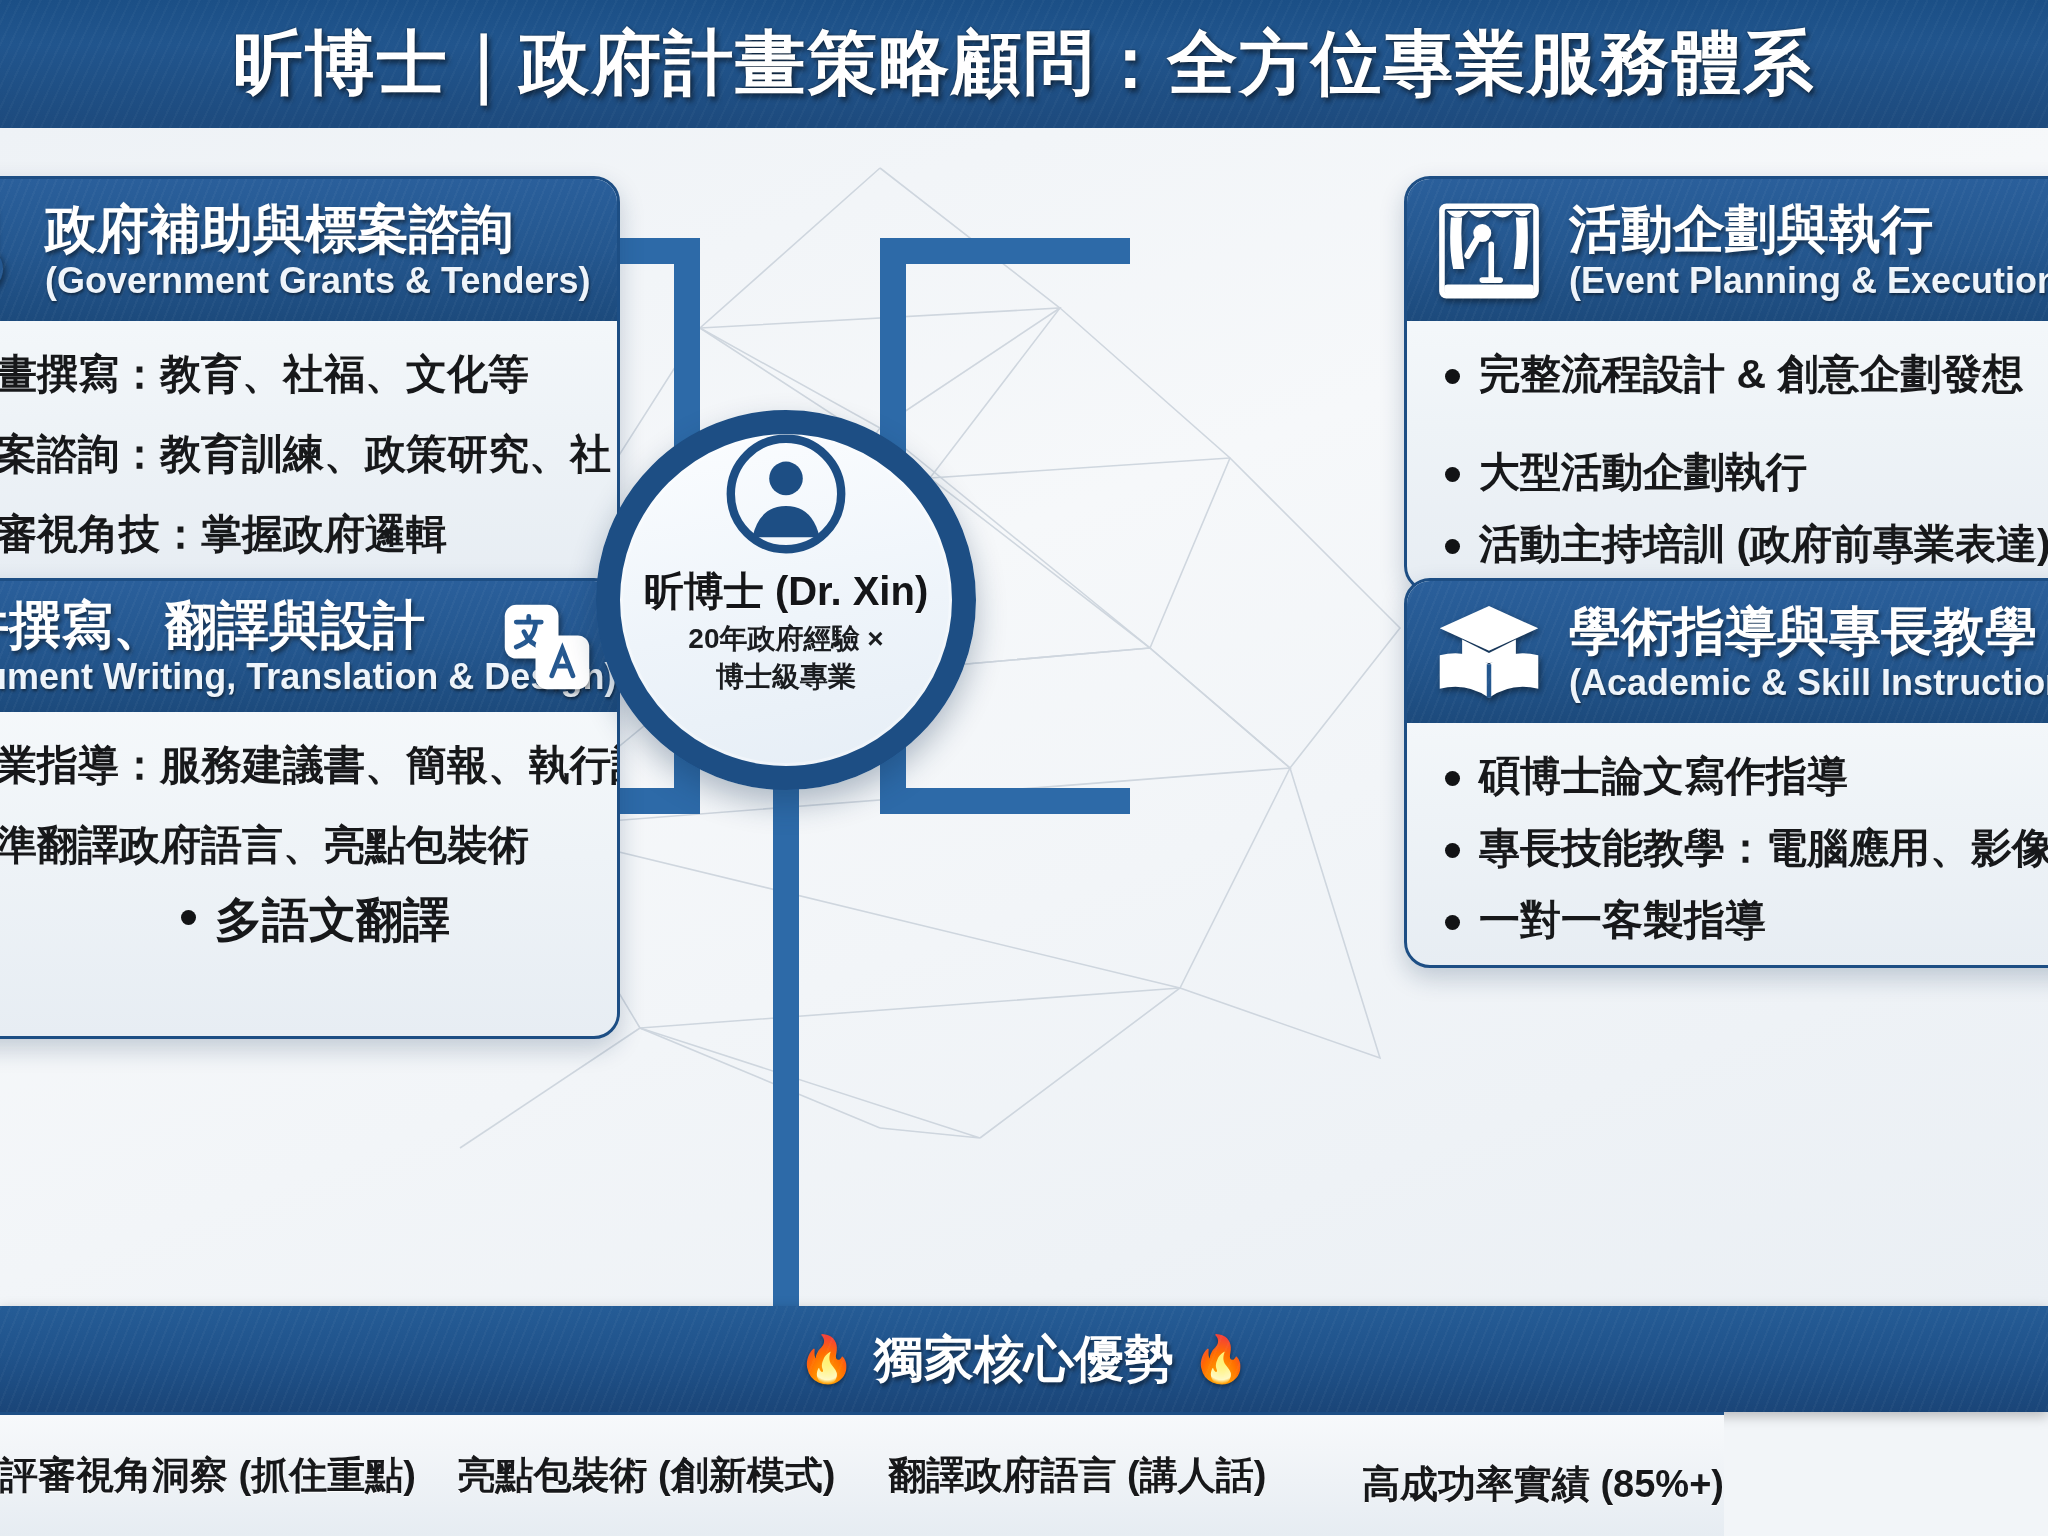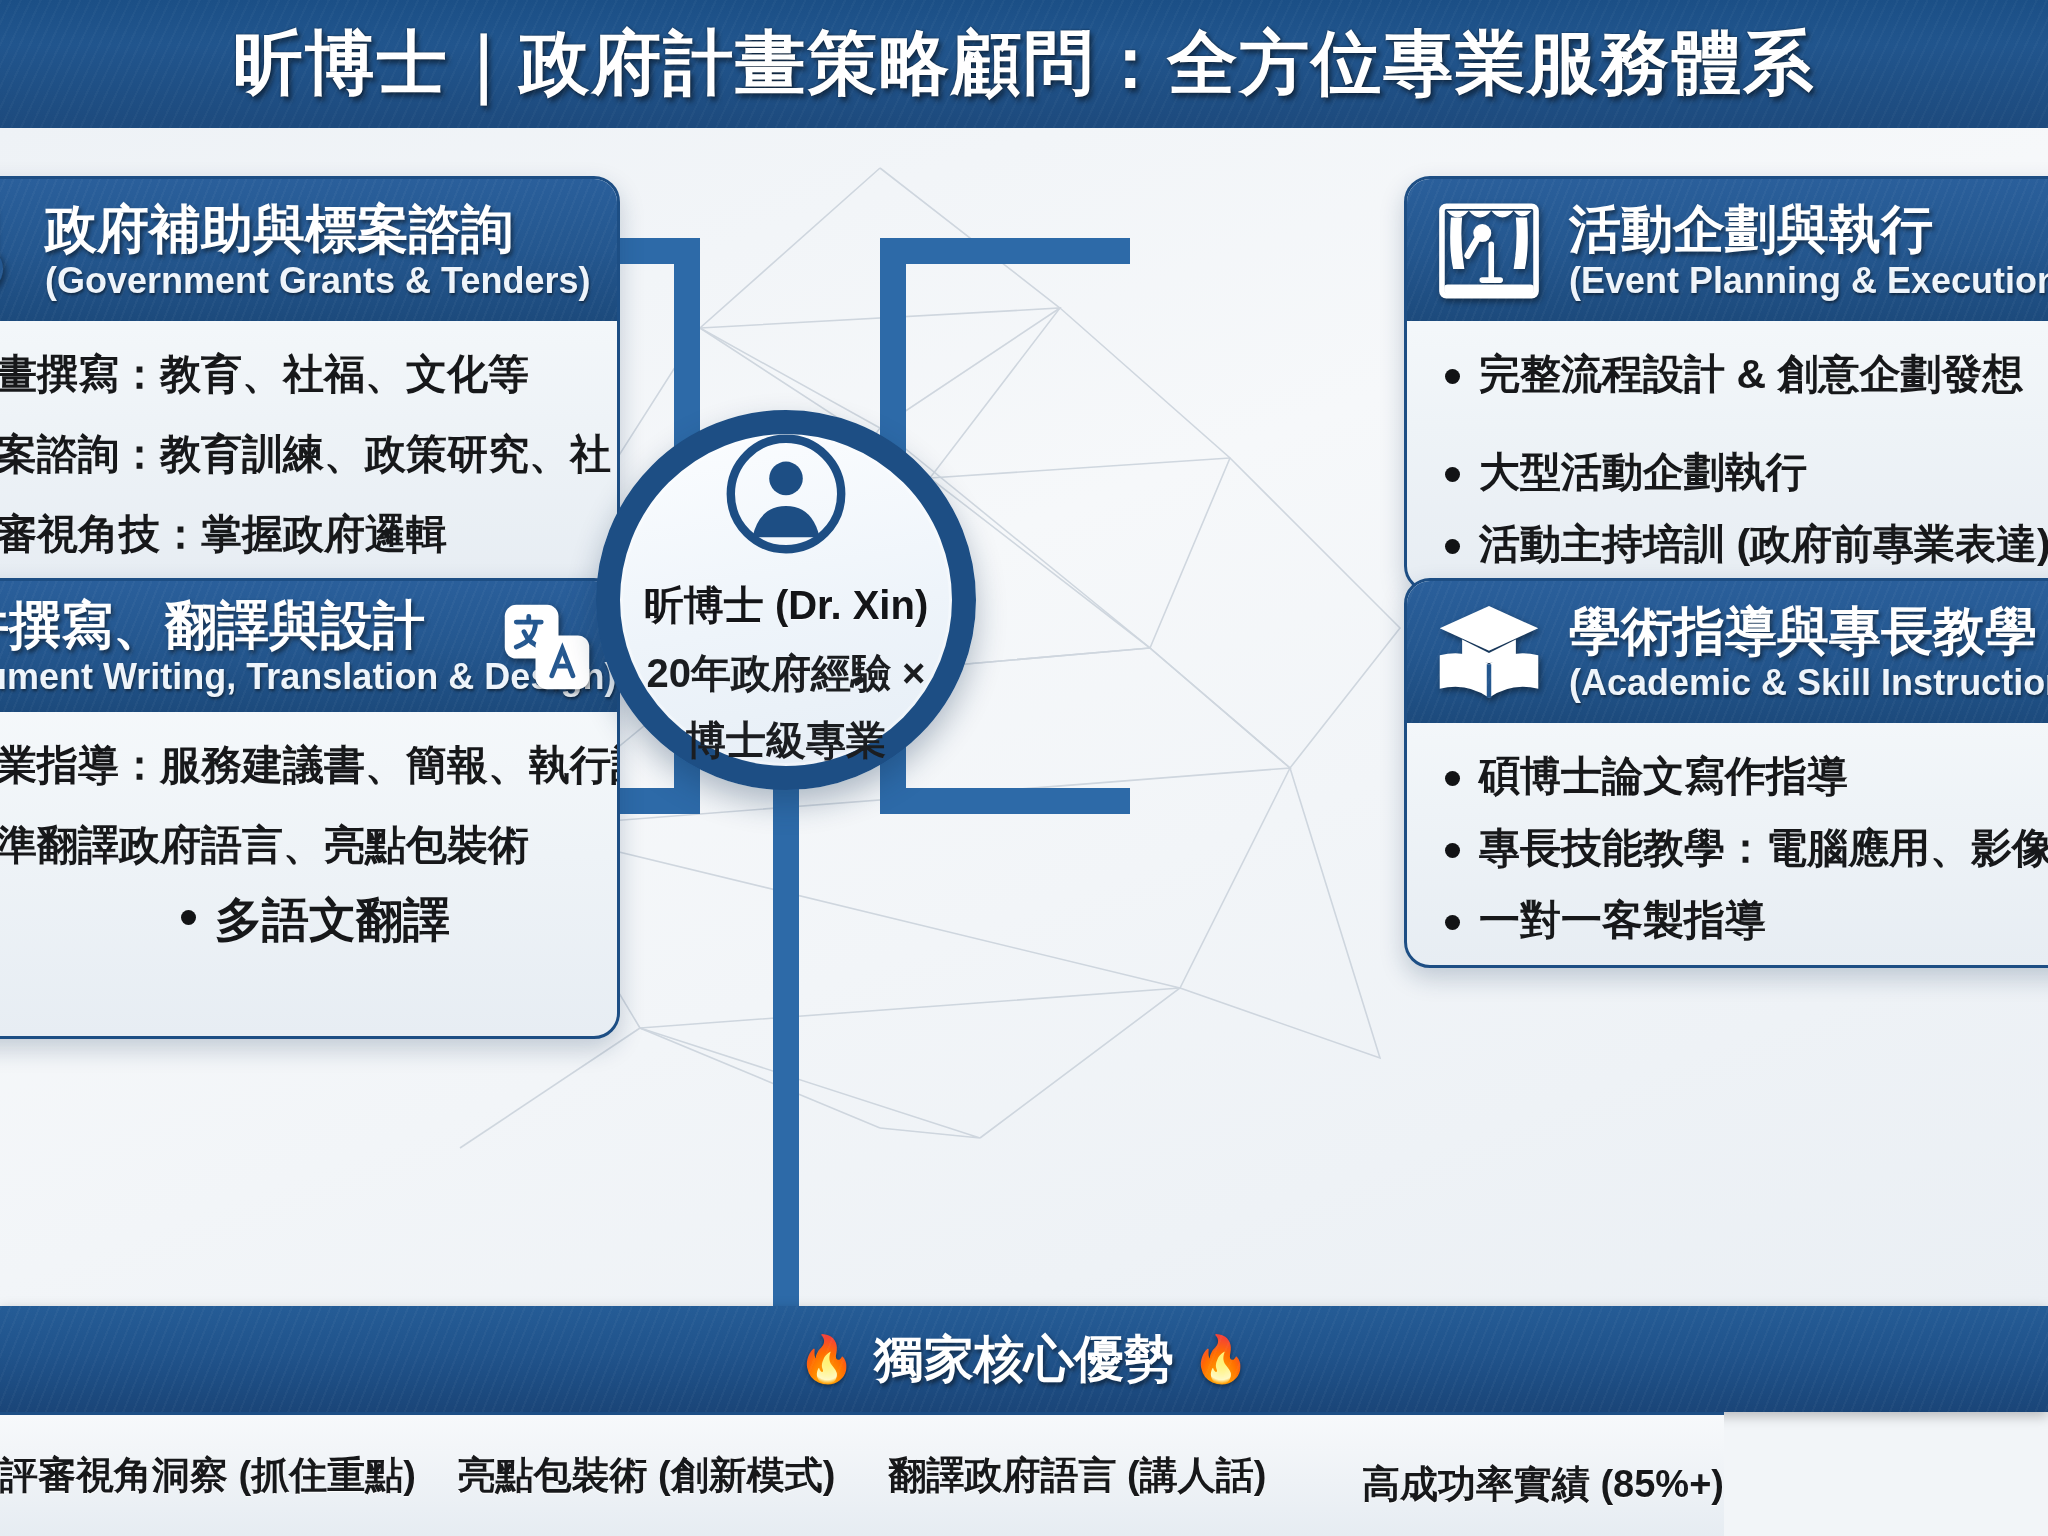--- a/index.html
+++ b/index.html
@@ -107,31 +107,31 @@
   #hub-wrap { position:absolute; left:596px; top:282px; width:380px; height:380px; }
   #hub-ring {
     position:absolute; inset:0; border-radius:50%;
     border:24px solid #1d4e84;
     box-shadow:0 14px 30px rgba(18,45,78,.3), inset 0 0 0 3px rgba(255,255,255,.35);
     background:linear-gradient(170deg,#fbfdff 0%,#eef4fa 55%,#e6eef6 100%);
   }
   #hub-inner {
     position:absolute; left:24px; top:24px; right:24px; bottom:24px;
     border-radius:50%;
-    display:flex; flex-direction:column; align-items:center; justify-content:space-between;
-    gap:12px;
+    display:flex; flex-direction:column; align-items:center; justify-content:flex-start;
+    gap:2px;
   }
   #hub-avatar { width:120px; height:120px; margin-bottom:8px; }
   #hub-avatar svg { width:100%; height:100%; display:block; }
   #hub-name {
     font-size:40px; font-weight:bold; color:#141518; white-space:nowrap;
     text-shadow:0 1px 1px rgba(255,255,255,.8);
   }
   #hub-sub1, #hub-sub2 {
-    font-size:40px; font-weight:bold; color:#1b1d20; white-space:nowrap;
+    font-size:28px; font-weight:bold; color:#1b1d20; white-space:nowrap;
     line-height:1.28;
   }
 
   
   #adv-banner {
     position:absolute; left:0; top:1306px; width:2048px; height:106px;
     background:linear-gradient(180deg,#255c96 0%,#20538b 45%,#1a4578 100%);
     display:flex; align-items:center; justify-content:center; gap:18px;
     box-shadow:0 4px 12px rgba(0,0,0,.25);
   }

